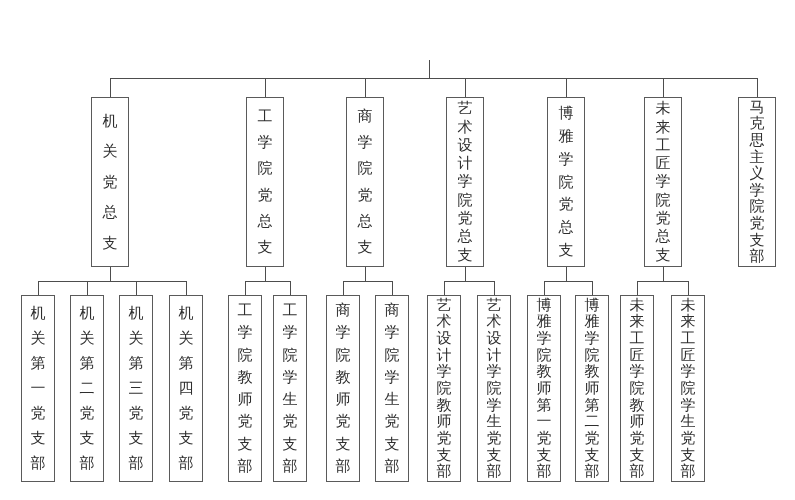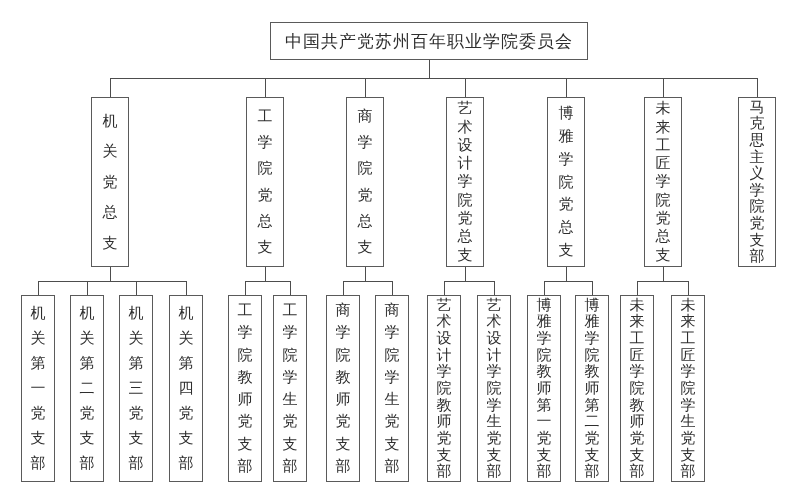--- a/index.html
+++ b/index.html
@@ -35,21 +35,20 @@
   }
   .vtext span { display: block; }
   .hline { position: absolute; height: 1px; background: #4d4d4d; }
   .vline { position: absolute; width: 1px;  background: #4d4d4d; }
 </style>
 </head>
 <body>
 
 <div id="canvas">
 
-  <div class="node root">中国共产党苏州百年职业学院委员会</div>
 
   <div class="vline" style="left:429px;top:60px;height:18px"></div>
   <div class="hline" style="left:110px;top:78px;width:648px"></div>
   <div class="vline" style="left:110px;top:78px;height:19px"></div>
   <div class="vline" style="left:265px;top:78px;height:19px"></div>
   <div class="vline" style="left:365px;top:78px;height:19px"></div>
   <div class="vline" style="left:465px;top:78px;height:19px"></div>
   <div class="vline" style="left:566px;top:78px;height:19px"></div>
   <div class="vline" style="left:663px;top:78px;height:19px"></div>
   <div class="vline" style="left:757px;top:78px;height:19px"></div>

